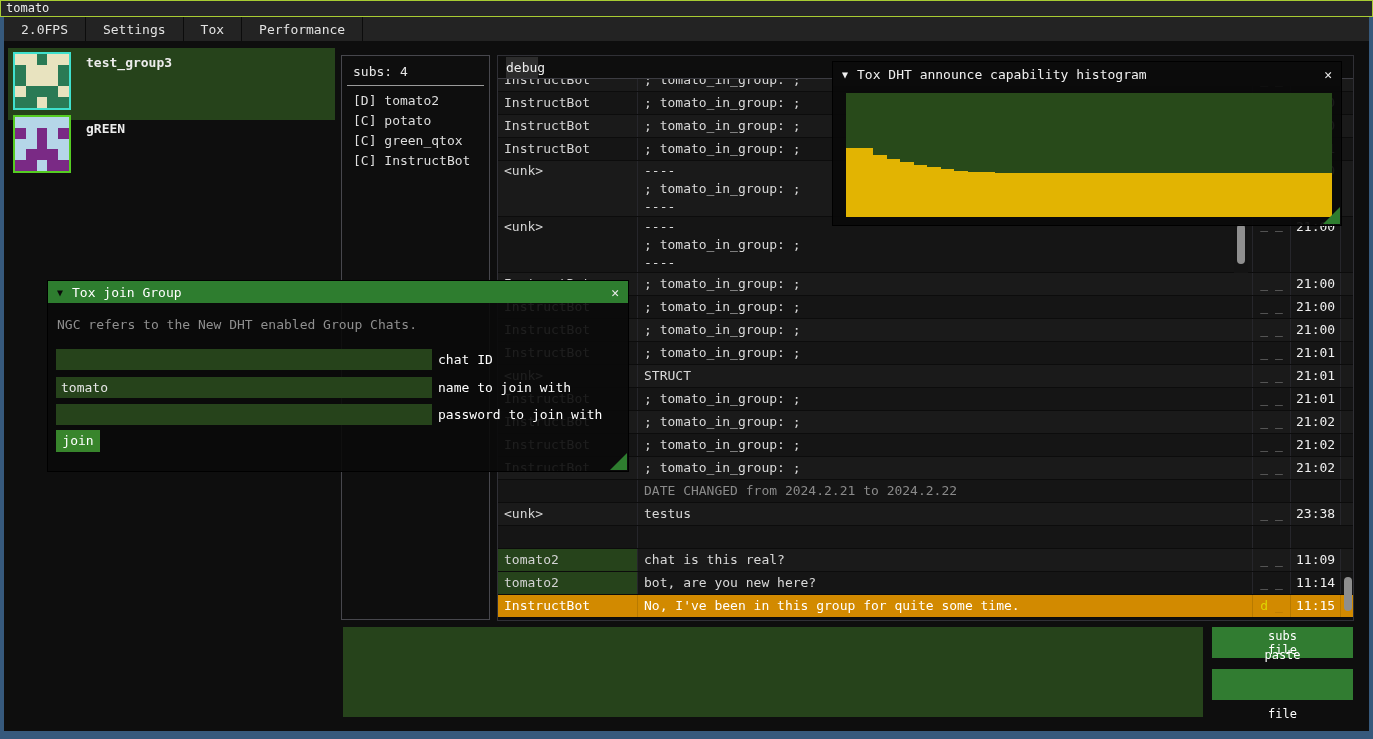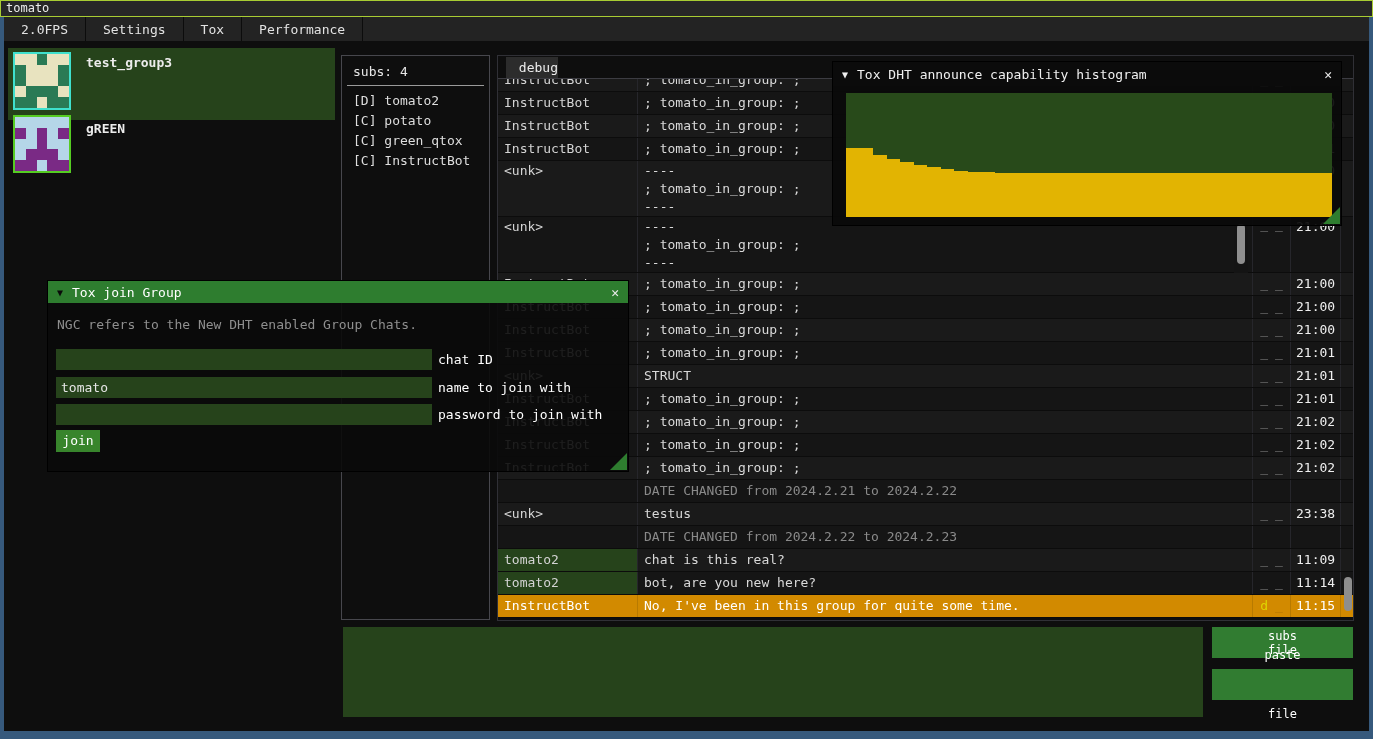--- a/index.html
+++ b/index.html
@@ -25,22 +25,22 @@
 
   
   #subs-panel{left:341px;top:55px;width:149px;height:565px;border:1px solid #47474d;}
   #subs-title{margin:8px 0 0 11px;color:#e6e6e6;}
   #subs-sep{margin:6px 5px 5px 5px;height:1px;background:#9a9a9a;}
   .sub-item{height:20px;line-height:20px;padding-left:11px;color:#dedede;white-space:pre;}
 
   
   #chat-panel{left:497px;top:55px;width:857px;height:566px;border:1px solid #303036;}
   #tabbar{height:22px;border-bottom:1px solid #3c3c42;position:relative;}
-  #tab-debug{position:absolute;left:8px;top:1px;width:52px;height:21px;background:#2c2c2c;
-             color:#ececec;text-align:right;line-height:21px;}
+  #tab-debug{position:absolute;left:8px;top:1px;width:32px;height:21px;background:#2c2c2c;
+             color:#ececec;text-align:left;line-height:21px;}
   #msg-clip{position:absolute;left:0;top:23px;width:855px;height:541px;overflow:hidden;}
   #msg-rows{position:absolute;left:0;top:-10px;width:855px;}
   .row{display:grid;grid-template-columns:140px 615px 38px 50px;border-bottom:1px solid #0c0c0c;}
   .row:nth-child(odd){background:#1a1a1a;}
   .row:nth-child(even){background:#151515;}
   .cell{border-right:1px solid #26262b;overflow:hidden;white-space:pre;}
   .cname{padding-left:6px;color:#d4d4d4;}
   .cmsg{padding-left:6px;}
   .cstat{display:flex;gap:7px;justify-content:center;color:#8a8a8a;}
   .ctime{padding-left:5px;color:#efefef;}
@@ -282,21 +282,20 @@
           <div class="cell ctime"></div>
         </div>
         <div class="row single">
           <div class="cell cname">&lt;unk&gt;</div>
           <div class="cell cmsg"><div>testus</div></div>
           <div class="cell cstat"><span class="s0">_</span><span class="s1">_</span></div>
           <div class="cell ctime">23:38</div>
         </div>
         <div class="row single daterow">
           <div class="cell cname"></div>
-          <div class="cell cmsg"><div>DATE CHANGED from 2024.2.22 to 2024.2.23</div></div>
           <div class="cell cstat"></div>
           <div class="cell ctime"></div>
         </div>
         <div class="row single">
           <div class="cell cname namegreen">tomato2</div>
           <div class="cell cmsg"><div>chat is this real?</div></div>
           <div class="cell cstat"><span class="s0">_</span><span class="s1">_</span></div>
           <div class="cell ctime">11:09</div>
         </div>
         <div class="row single">

